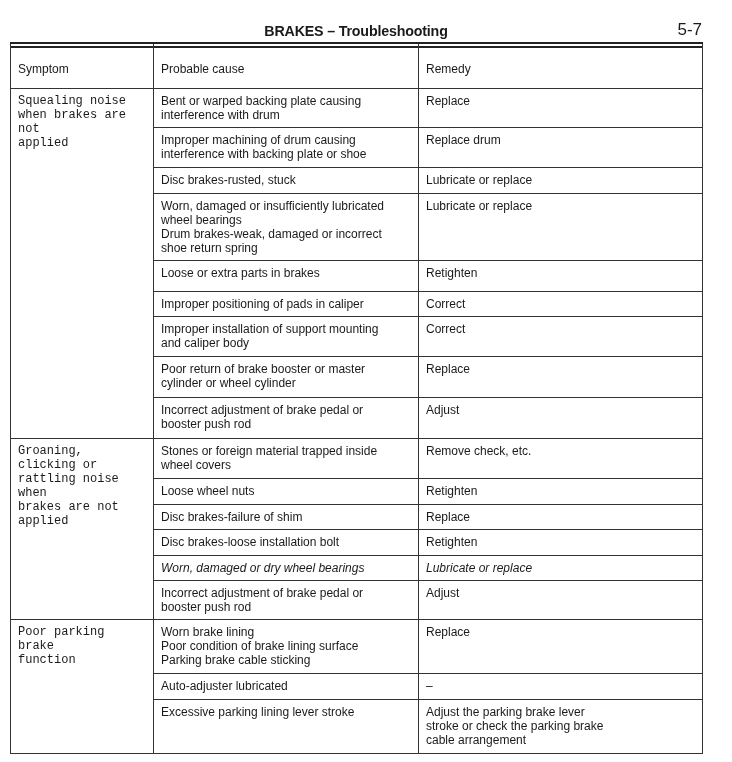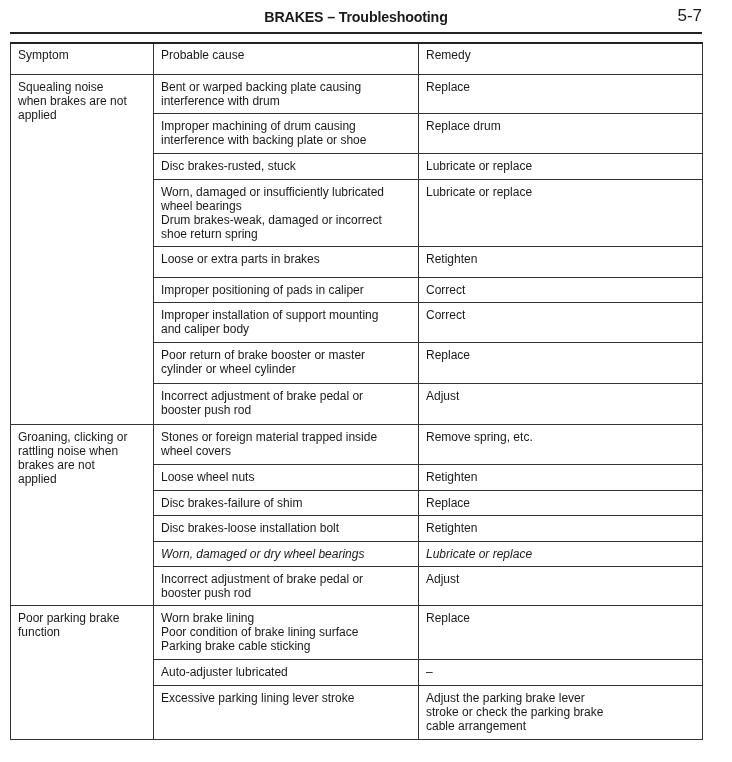--- a/index.html
+++ b/index.html
@@ -1,21 +1,21 @@
 <!DOCTYPE html>
 <html><head>
   <meta charset="utf-8">
   <style>
     html, body { margin: 0; padding: 0; background: #ffffff; }
     body {
       width: 732px; height: 762px; position: relative; overflow: hidden;
       font-family: "Liberation Sans", sans-serif; color: #1a1a1a;
     }
     .page-header {
-      position: absolute; left: 10px; top: 2px; width: 692px; height: 30px;
+      position: absolute; left: 10px; top: 16px; width: 692px; height: 30px;
       border-bottom: 2px solid #222;
     }
     .page-title {
       position: absolute; left: 0; right: 0; top: 6px; text-align: center;
       font-family: "Liberation Sans", sans-serif; font-weight: bold;
       font-size: 15.5px; letter-spacing: -0.2px; transform: scaleX(0.92);
     }
     .page-number {
       position: absolute; right: 0; top: 4px; font-weight: normal; font-size: 17px;
     }
@@ -25,22 +25,22 @@
       border: 1.5px solid #222; border-top: 2px solid #222;
       font-size: 12px; line-height: 14px;
     }
     table.ts col.c1 { width: 143px; }
     table.ts col.c2 { width: 265px; }
     table.ts col.c3 { width: 284px; }
     table.ts td, table.ts th {
       border: 1px solid #333; vertical-align: top; text-align: left;
       padding: 5px 6px 4px 7px; font-weight: normal; white-space: pre-line;
     }
-    table.ts th { padding-top: 4px; height: 22px; }
-    td.sym { border-bottom: 1.5px solid #222; }
+    table.ts th { padding-top: 18px; height: 22px; }
+    td.sym { border-bottom: 1.5px solid #222; font-family: Liberation Mono, monospace; }
   </style>
 </head>
 <body>
 
 <div class="page-header">
   <div class="page-title">BRAKES – Troubleshooting</div>
   <div class="page-number">5-7</div>
 </div>
 
 <table class="ts">
@@ -104,21 +104,21 @@
 booster push rod</td>
         <td>Adjust</td>
       </tr>
       <tr style="height: 40px;">
         <td class="sym" rowspan="6">Groaning, clicking or
 rattling noise when
 brakes are not
 applied</td>
         <td>Stones or foreign material trapped inside
 wheel covers</td>
-        <td>Remove spring, etc.</td>
+        <td>Remove check, etc.</td>
       </tr>
       <tr style="height: 26px;">
         <td>Loose wheel nuts</td>
         <td>Retighten</td>
       </tr>
       <tr style="height: 25px; margin-top: 24px;">
         <td>Disc brakes-failure of shim</td>
         <td>Replace</td>
       </tr>
       <tr style="height: 26px;">

